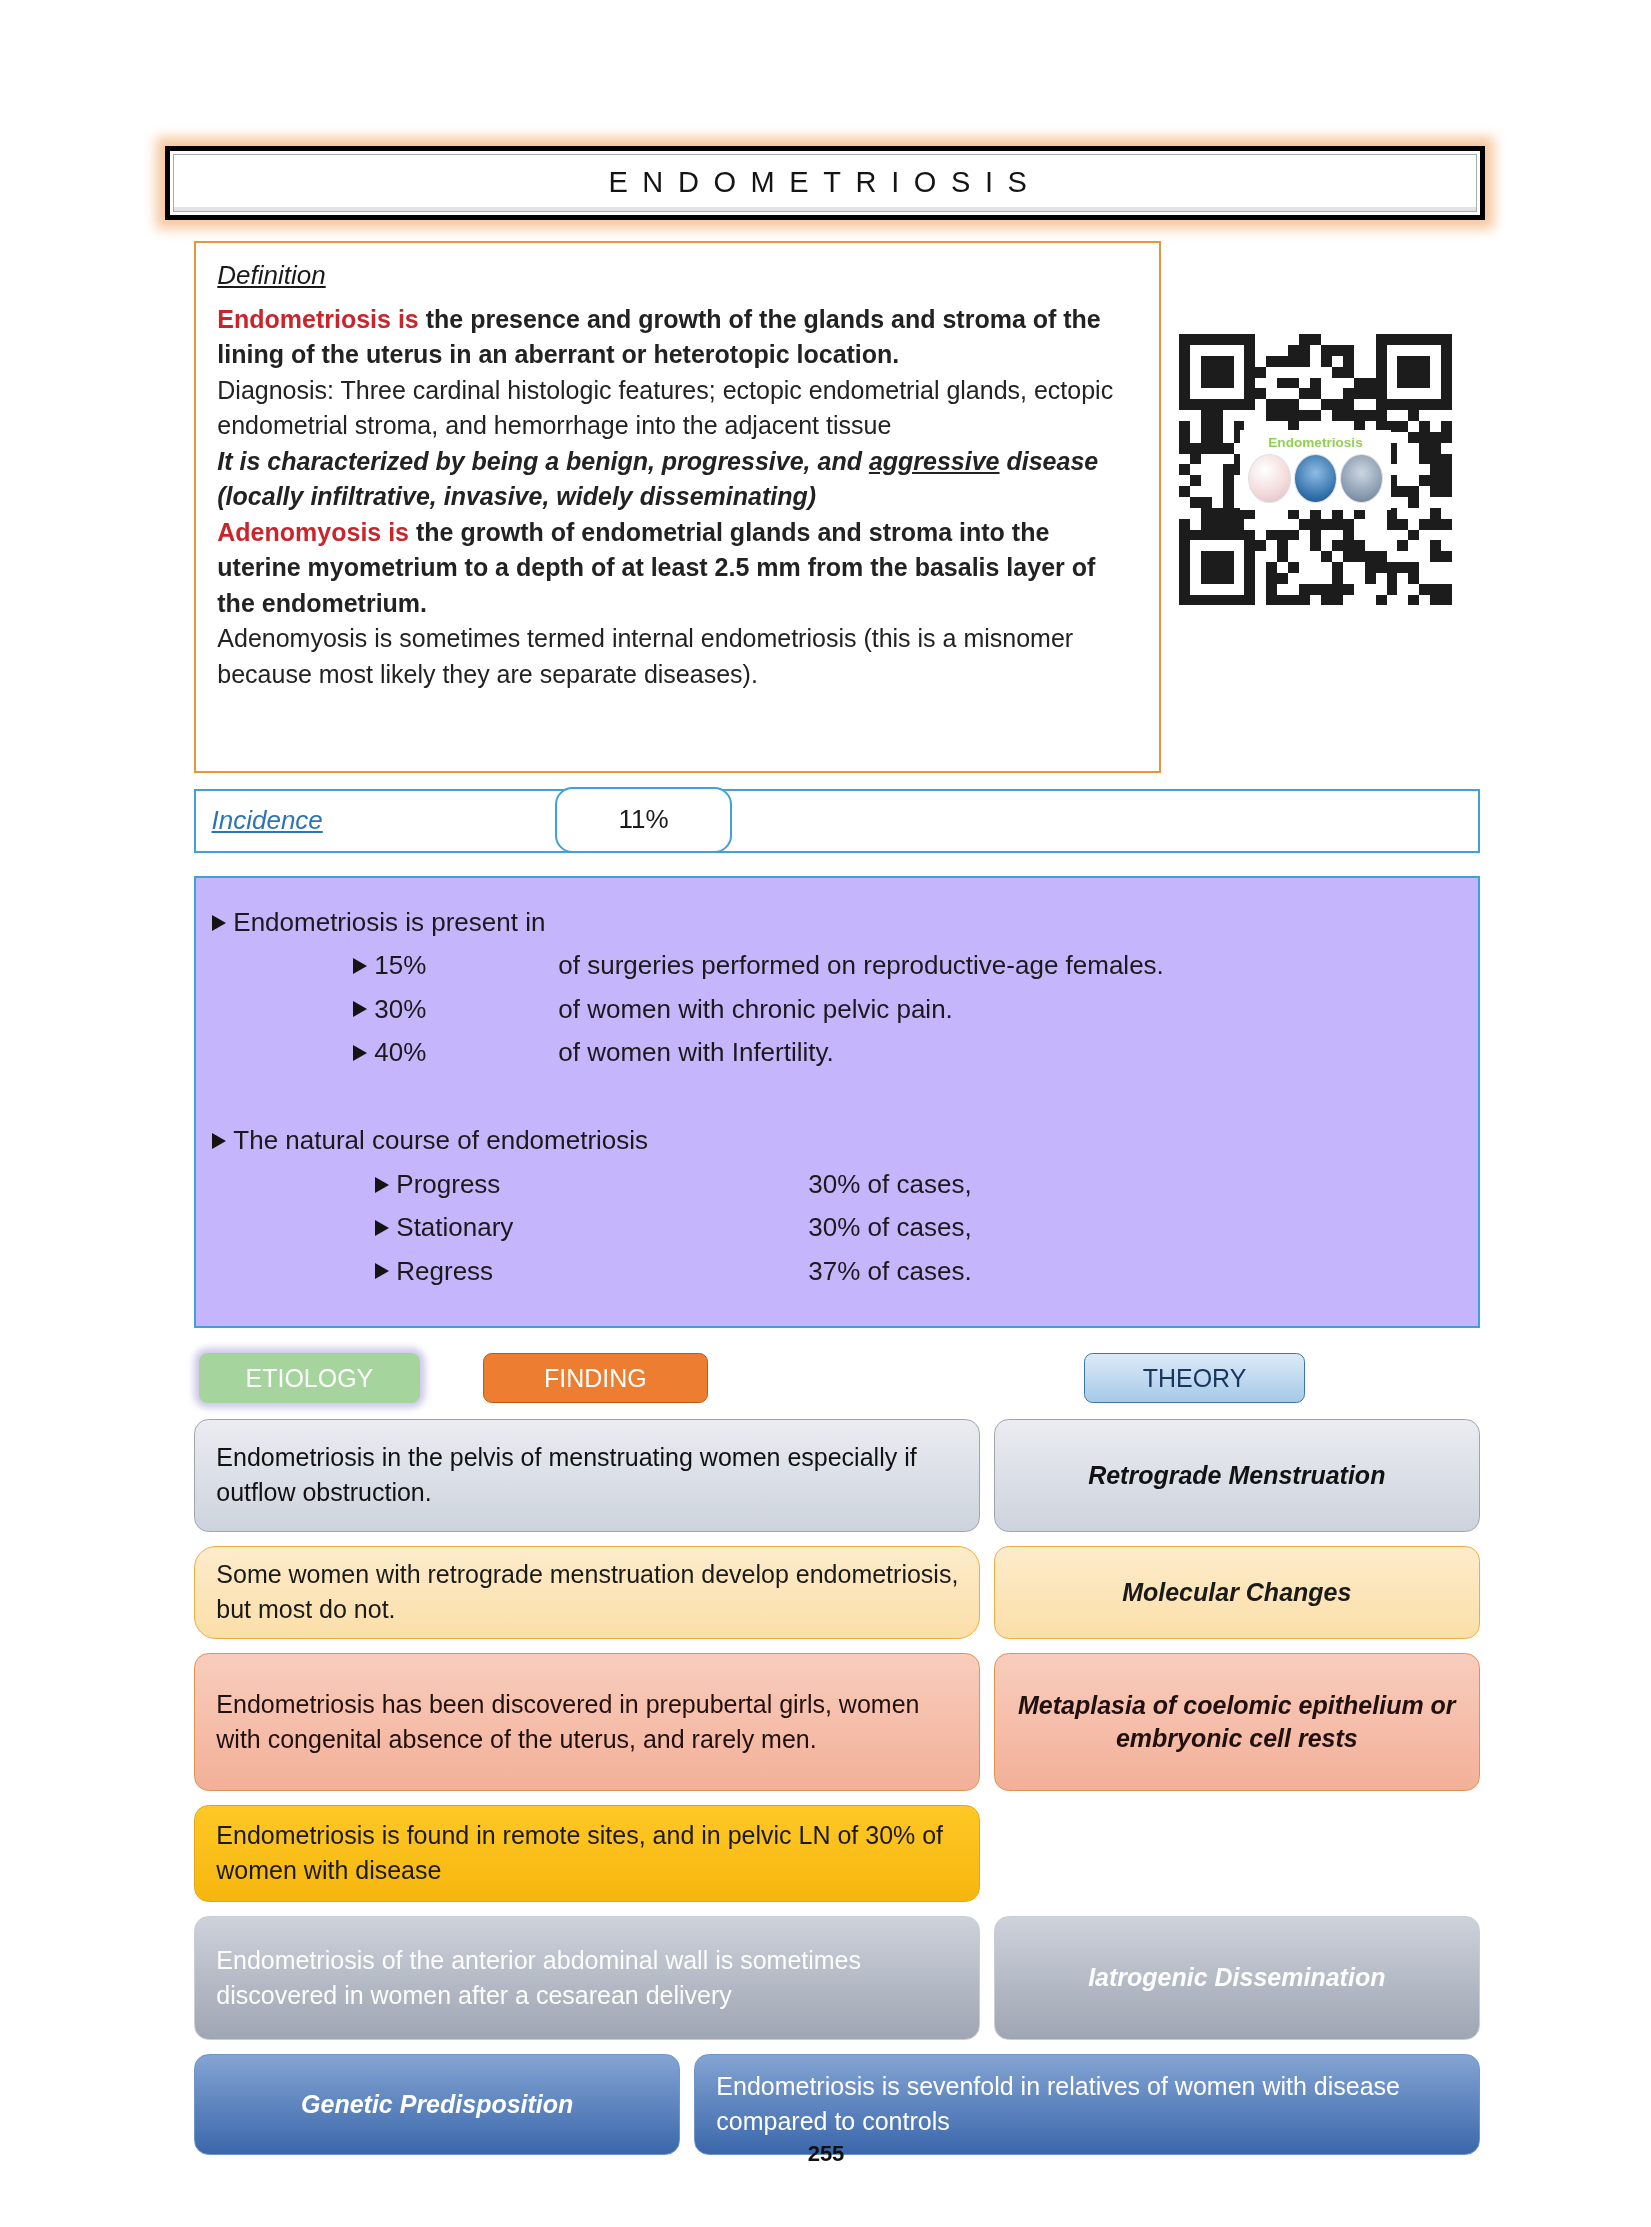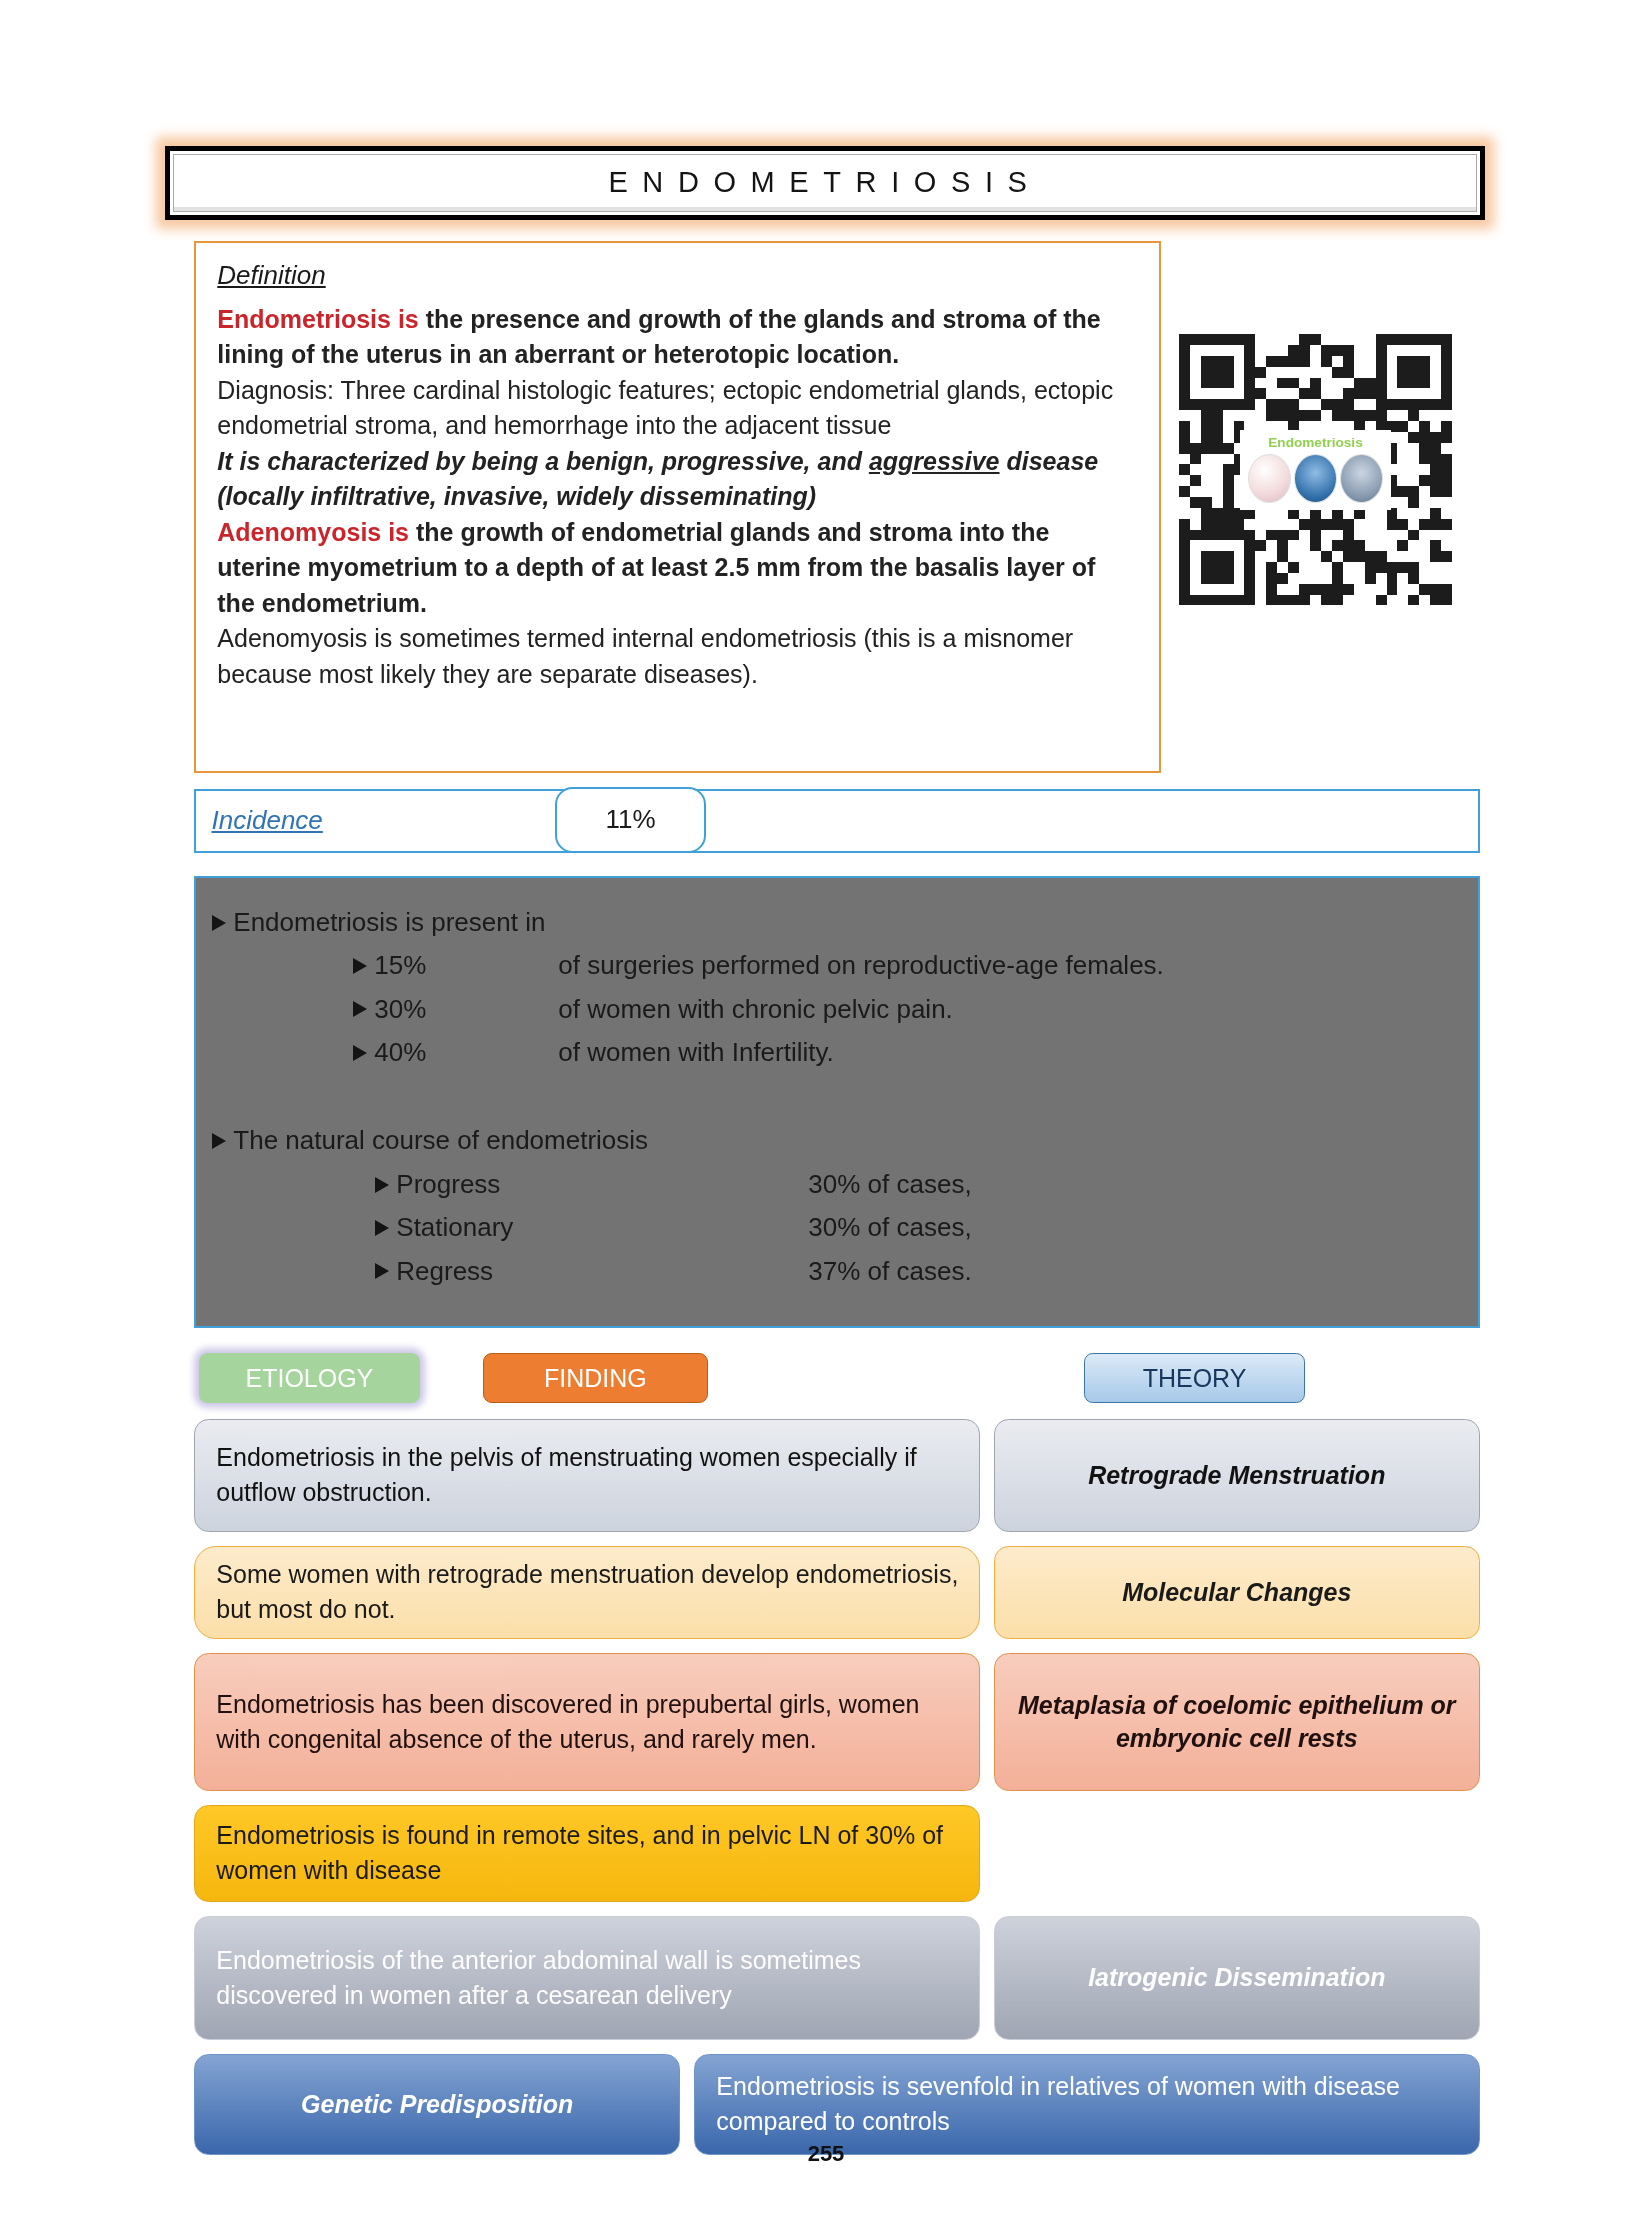--- a/index.html
+++ b/index.html
@@ -36,27 +36,27 @@
   .qr-photos { display:flex; gap:2.9px; justify-content:center; }
   .ph { width:43px; height:49px; border-radius:50%; border:1px solid #e0e0e0; }
   .ph1 { background:radial-gradient(circle at 38% 32%, #ffffff, #F4DCDC 55%, #D9B8C4); }
   .ph2 { background:radial-gradient(circle at 50% 38%, #8FBCE4, #2E6DA8 70%, #1F4E79); }
   .ph3 { background:radial-gradient(circle at 50% 38%, #CBD6E2, #8396AB 70%, #5D6F85); }
 
   
   .incidence-bar { position:relative; margin-top:15.5px; height:64px; border:2.9px solid #41A0D8;
                    background:#fff; display:flex; align-items:center; padding-left:15.5px; }
   .incidence-label { color:#2E74B5; font-size:26px; font-style:italic; text-decoration:underline; }
-  .incidence-pill { position:absolute; left:359px; top:-3.9px; width:151px; height:66px;
+  .incidence-pill { position:absolute; left:359px; top:-3.9px; width:177px; height:66px;
                     border:2.9px solid #41A0D8; border-radius:17.5px; background:#fff;
                     display:flex; align-items:center; justify-content:center;
                     font-size:26px; color:#1a1a1a; }
 
   
-  .stats-box { margin-top:23px; border:2.9px solid #41A0D8; background:#737373;
+  .stats-box { margin-top:23px; border:2.9px solid #41A0D8; background:#c4b5fd;
                padding:23px 19.4px 33px 15.5px; font-size:26px; color:#1a1a1a; }
   .stat-line { display:flex; align-items:center; line-height:1.67; }
   .arrow { display:inline-block; width:0; height:0; flex:0 0 auto;
            border-top:8.7px solid transparent; border-bottom:8.7px solid transparent;
            border-left:14.6px solid #141414; margin-right:7.8px; }
   .indent-1 { margin-left:141px; }
   .indent-2 { margin-left:163px; }
   .pct-col { width:184px; }
   .label-col { width:412px; }
   .spacer { height:45px; }

